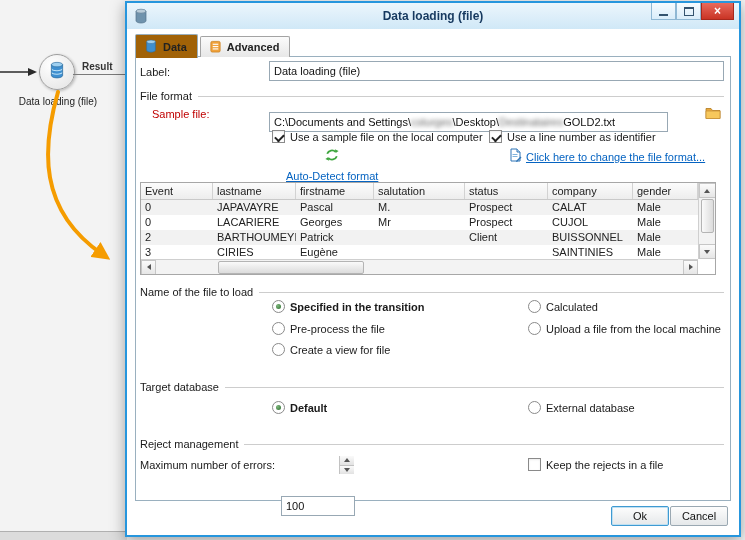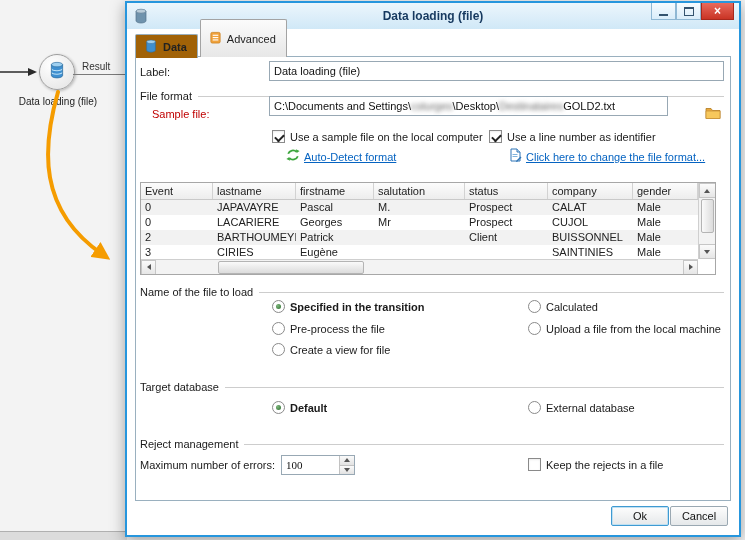--- a/index.html
+++ b/index.html
@@ -6,44 +6,44 @@
     font-family:"Liberation Sans",sans-serif;background:#ffffff;}
   #stage{position:relative;width:745px;height:540px;}
 
   
   #canvas{position:absolute;inset:0;background:#f3f3f3;}
   .canvas-strip{position:absolute;left:0;top:531px;width:127px;height:9px;background:#dcdcdc;border-top:1px solid #b0b0b0;}
   .node{position:absolute;left:39px;top:54px;width:34px;height:34px;border-radius:50%;
     background:radial-gradient(circle at 35% 30%,#ffffff,#e2e2e2);border:1px solid #9e9e9e;
     box-shadow:1px 1px 3px rgba(0,0,0,.25);display:flex;align-items:center;justify-content:center;}
   .trans-line{position:absolute;left:73px;top:74px;width:54px;border-top:1px solid #7a7a7a;}
-  .result-lbl{position:absolute;left:82px;top:61px;font-size:10px;color:#333;}
+  .result-lbl{position:absolute;left:82px;top:61px;font-size:10px;color:#333;font-weight:bold;}
   .node-lbl{position:absolute;left:2px;top:96px;width:112px;text-align:center;font-size:10px;color:#222;}
   .in-arrow{position:absolute;left:0;top:64px;}
   .orange-arrow{position:absolute;left:30px;top:88px;}
 
   
   #dialog{position:absolute;left:125px;top:1px;width:616px;height:536px;box-sizing:border-box;
     border:2px solid #2696dd;background:#ffffff;box-shadow:0 4px 14px rgba(0,0,0,.35);}
   .titlebar{position:relative;height:26px;background:linear-gradient(#ecf6fc,#d0e8f7);display:flex;align-items:center;}
   .titlebar .app-icon{position:absolute;left:6px;top:5px;width:16px;height:16px;}
   .titlebar .title{position:absolute;left:0;right:0;text-align:center;font-size:12px;font-weight:bold;color:#16395f;}
   .win-btns{position:absolute;right:5px;top:0;display:flex;}
   .wbtn{height:17px;box-sizing:border-box;border:1px solid #8fb8d4;border-top:none;
     background:linear-gradient(#f6fbfe,#d9edfa);display:flex;align-items:center;justify-content:center;}
   .wbtn.min,.wbtn.max{width:25px;}
   .wbtn.close{width:33px;background:linear-gradient(#e96a5c,#c93425);border-color:#a8281c;color:#fff;
     font-size:12px;font-weight:bold;line-height:1;}
   .glyph-min{width:9px;border-bottom:2px solid #33536e;margin-top:8px;}
   .glyph-max{width:8px;height:6px;border:1px solid #33536e;border-top:2px solid #33536e;}
 
   .tabstrip{position:absolute;left:8px;top:30px;height:24px;display:flex;align-items:flex-end;z-index:2;}
-  .tab{display:flex;align-items:center;gap:5px;padding:0 10px 0 8px;height:38px;box-sizing:border-box;
+  .tab{display:flex;align-items:center;gap:5px;padding:0 10px 0 8px;height:21px;box-sizing:border-box;
     border:1px solid #a3a3a3;border-bottom:none;border-radius:2px 2px 0 0;font-size:11px;color:#222;
-    background:linear-gradient(#fbfbfb,#e7e7e7);margin-right:2px;}
+    background:linear-gradient(#fbfbfb,#e7e7e7);margin-right:2px;font-weight:bold;}
   .tab.active{background:#a16207;height:24px;margin-bottom:-1px;font-weight:bold;border-color:#98aebd;}
 
   .tabpage{position:absolute;left:8px;top:53px;width:596px;height:445px;box-sizing:border-box;
     border:1px solid #9ab0bf;background:#fff;z-index:1;}
 
   .lbl{position:absolute;font-size:11px;color:#1a1a1a;white-space:nowrap;}
   .lbl.red{color:#c00000;}
   .ghdr{position:absolute;left:4px;right:6px;display:flex;align-items:center;font-size:11px;color:#1a1a1a;}
   .ghdr::after{content:"";flex:1 1 auto;border-top:1px solid #cdcdcd;margin-left:6px;margin-top:1px;}
 
@@ -91,21 +91,21 @@
   .hthumb{width:146px;height:13px;margin-left:62px;background:linear-gradient(#fafafa,#dcdcdc);
     border:1px solid #b4b4b4;border-radius:2px;box-sizing:border-box;}
   .t-up{width:0;height:0;border-left:3px solid transparent;border-right:3px solid transparent;border-bottom:4px solid #555;}
   .t-down{width:0;height:0;border-left:3px solid transparent;border-right:3px solid transparent;border-top:4px solid #555;}
   .t-left{width:0;height:0;border-top:3px solid transparent;border-bottom:3px solid transparent;border-right:4px solid #555;}
   .t-right{width:0;height:0;border-top:3px solid transparent;border-bottom:3px solid transparent;border-left:4px solid #555;}
 
   
   .spin{position:absolute;left:145px;top:398px;width:74px;height:20px;}
   .spin input{width:100%;height:100%;box-sizing:border-box;border:1px solid #98a8b4;padding:0 17px 0 4px;
-    font-family:Liberation Serif, serif;font-size:11px;color:#111;}
+    font-family:Liberation Sans, sans-serif;font-size:11px;color:#111;margin-top:41px;}
   .spin .btns{position:absolute;right:1px;top:1px;bottom:1px;width:14px;display:flex;flex-direction:column;border-left:1px solid #c2c2c2;}
   .spin .b{flex:1;display:flex;align-items:center;justify-content:center;background:linear-gradient(#fafafa,#e2e2e2);}
   .spin .b.up{border-bottom:1px solid #c2c2c2;}
 
   
   .footer{position:absolute;left:0;right:0;bottom:4px;height:30px;display:flex;align-items:center;
     justify-content:flex-end;gap:1px;padding-right:11px;}
   .btn{width:58px;height:20px;box-sizing:border-box;border:1px solid #9aa8b2;border-radius:2px;
     background:linear-gradient(#fdfdfd,#e5e8ea);font-family:"Liberation Sans",sans-serif;font-size:11px;color:#111;}
   .btn.default{border:1px solid #3e9ad2;box-shadow:0 0 0 1px #bfe0f2 inset;}
@@ -200,42 +200,42 @@
     <div class="tabpage">
 
       <span class="lbl" style="left:4px;top:9px;">Label:</span>
       <input class="txt" style="left: 133px; top: 4px; width: 455px;" value="Data loading (file)">
 
       <div class="ghdr" style="top:33px;">
         <span>File format</span>
       </div>
 
       <span class="lbl red" style="left:16px;top:51px;">Sample file:</span>
-      <div class="txt pathbox" style="left:133px;top:39px;width:399px;">
+      <div class="txt pathbox" style="left:133px;top:55px;width:399px;">
         <span>C:\Documents and Settings\</span><span class="blurred">csturges</span><span>\Desktop\</span><span class="blurred">Destinataires</span><span>GOLD2.txt</span>
       </div>
       <button class="iconbtn" style="left:568px;top:48px;">
         <span>
           <svg width="16" height="13" viewBox="0 0 16 13">
             <path d="M1 2.5h5l1.5 2H15v8H1z" fill="#e9a83c" stroke="#b07a1d" stroke-width="0.8"></path>
             <path d="M1 5h14v7.5H1z" fill="#f7c85c" stroke="#c8933a" stroke-width="0.8"></path>
           </svg>
         </span>
       </button>
 
       <div class="cb checked" style="left:136px;top:73px;">
         <span class="box"></span>
         <span>Use a sample file on the local computer</span>
       </div>
       <div class="cb checked" style="left:353px;top:73px;">
         <span class="box"></span>
         <span>Use a line number as identifier</span>
       </div>
 
-      <div class="linkrow" style="left:150px;top:91px;">
+      <div class="linkrow" style="left:150px;top:91px;flex-direction:column;">
         <span>
           <svg width="14" height="14" viewBox="0 0 14 14">
             <path d="M11.8 8.2A5 5 0 0 1 3.4 10" fill="none" stroke="#3da53d" stroke-width="1.8"></path>
             <path d="M2.2 5.8A5 5 0 0 1 10.6 4" fill="none" stroke="#3da53d" stroke-width="1.8"></path>
             <path d="M9.8 1.2 L10.7 4.9 L13.6 3.1 z" fill="#3da53d"></path>
             <path d="M4.2 12.8 L3.3 9.1 L0.4 10.9 z" fill="#3da53d"></path>
           </svg>
         </span>
         <span class="link">Auto-Detect format</span>
       </div>

